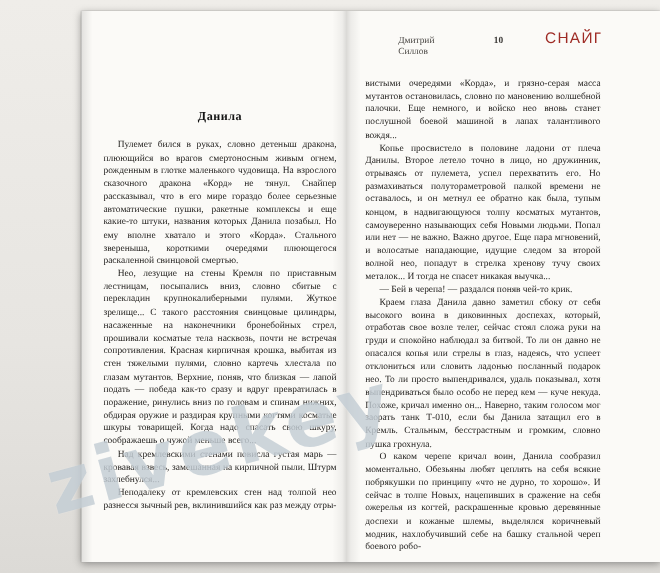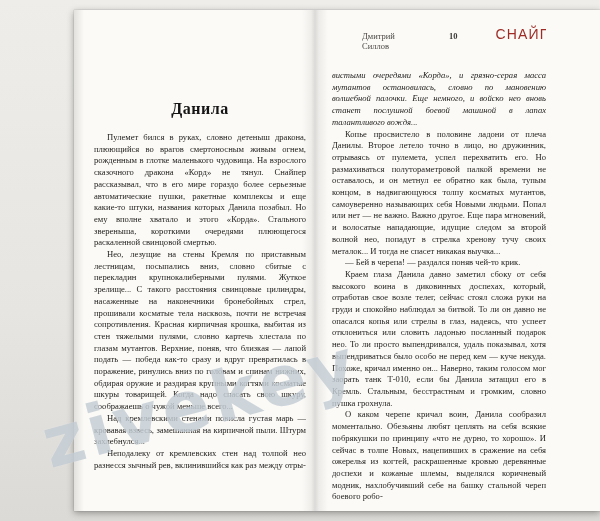--- a/index.html
+++ b/index.html
@@ -46,21 +46,21 @@
     position: absolute;
     top: 0;
     height: 100%;
     overflow: hidden;
   }
   .page-left  { left: 20px;  width: 212px; }
   .page-right { left: 258px; width: 214px; }
 
   .chapter-title {
     margin: 90px 0 14px 0;
-    font-size: 16px;
+    font-size: 11px;
     font-weight: bold;
     text-align: center;
     color: #141414;
     letter-spacing: 0.5px;
   }
   .running-head {
     display: flex;
     align-items: baseline;
     margin-top: 16px;
     margin-bottom: 19px;
@@ -81,21 +81,21 @@
   }
   .para {
     margin: 0;
     font-size: 8.6px;
     line-height: 11.7px;
     text-align: justify;
     text-indent: 13px;
     color: #1e1c1a;
     hyphens: auto;
   }
-  .para.no-indent { text-indent: 0; font-style: italic; }
+  .para.no-indent { text-indent: 0; }
 
   .watermark {
     position: absolute;
     left: 44px;
     top: 404px;
     z-index: 5;
     transform: rotate(-15deg);
     transform-origin: 0 50%;
     font-family: "DejaVu Sans", "Liberation Sans", sans-serif;
     font-weight: bold;

